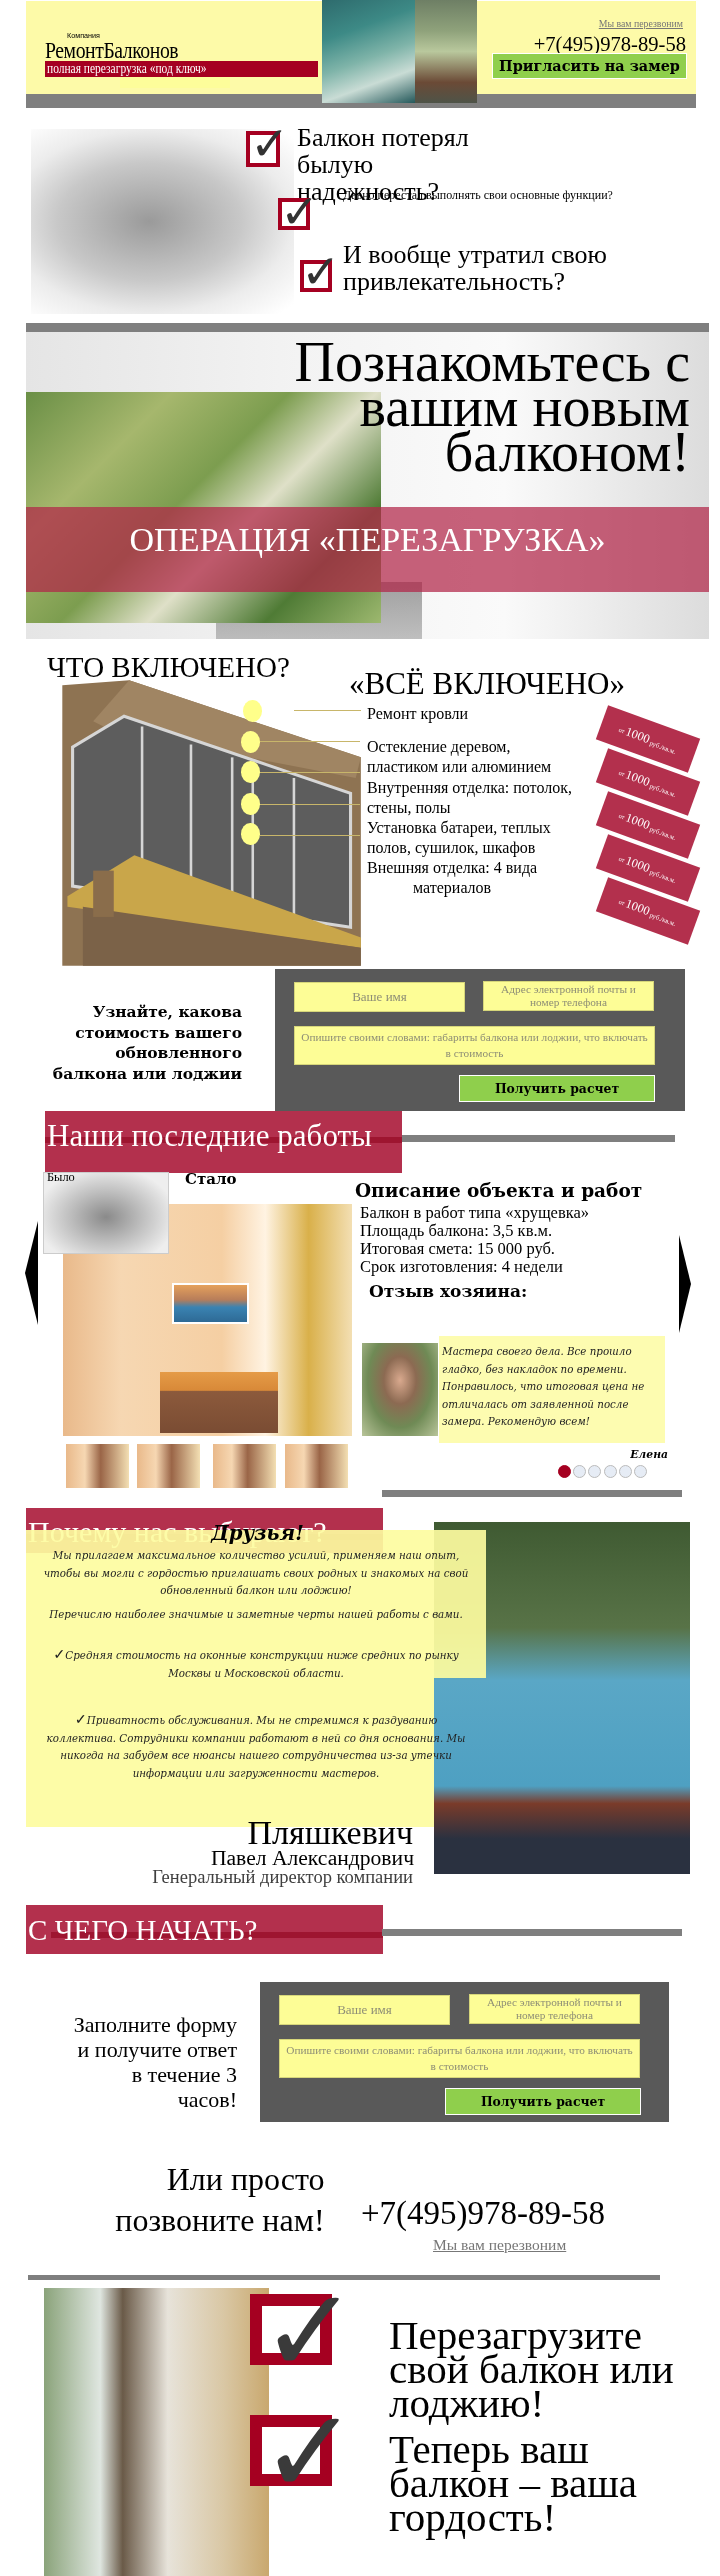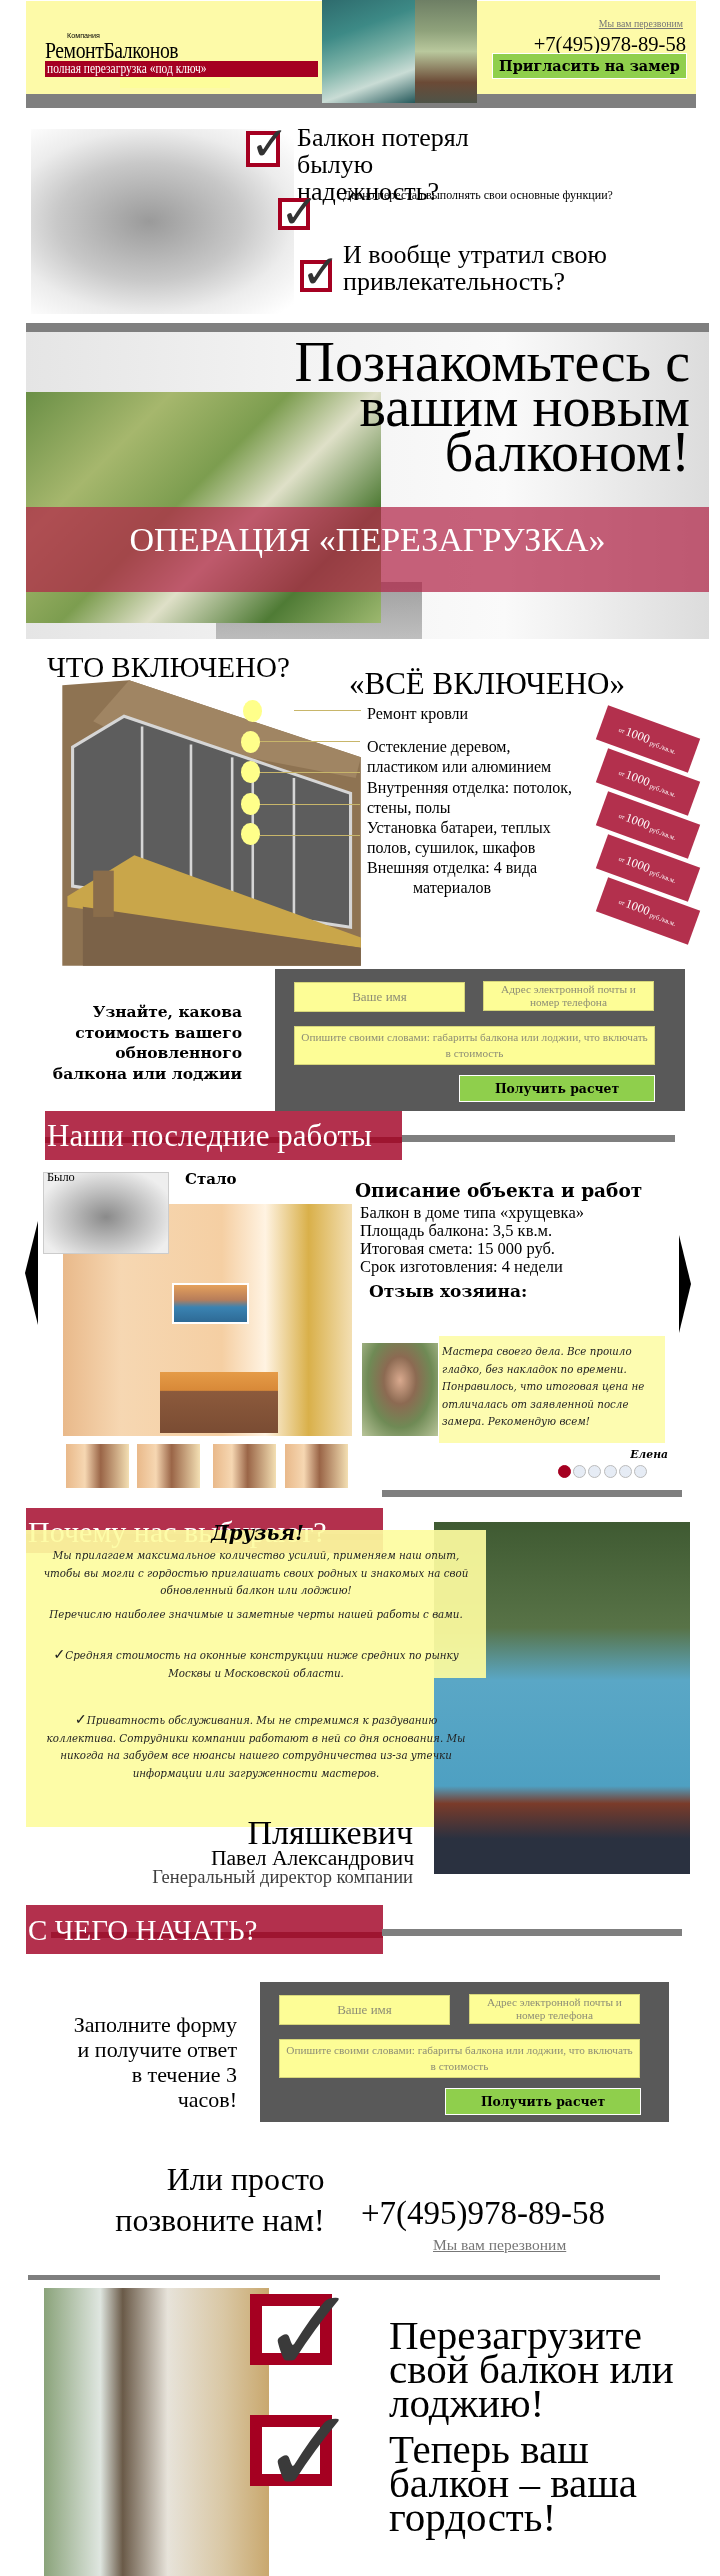--- a/index.html
+++ b/index.html
@@ -229,21 +229,21 @@
   <div>обновленного</div>
   <div>балкона или лоджии</div>
 </div>
 <div id="calc-panel" class="abs"></div>
 <div class="yinput" style="left:294px;top:982px;width:171px;height:30px;">Ваше имя</div>
 <div class="yinput" style="left:483px;top:981px;width:171px;height:30px;font-size:11.3px;line-height:13.4px;">Адрес электронной почты и номер телефона</div>
 <div class="yinput" style="left:294px;top:1026px;width:361px;height:39px;font-size:11.3px;">Опишите своими словами: габариты балкона или лоджии, что включать в стоимость</div>
 <div class="green-btn" style="left:459px;top:1075px;width:196px;height:27px;">Получить расчет</div>
 
 <div class="sec-rule" style="left:275px;top:1103px;width:410px;height:8.2px;background:#595959;"></div>
-<div class="sec-head" style="left:45px;top:1111px;width:357px;height:49px;">
+<div class="sec-head" style="left:45px;top:1111px;width:357px;height:62px;">
   <div class="stripe" style="top:26px;"></div>
   <span style="top:9.3px;left:2.1px;font-size:31px;">Наши последние работы</span>
 </div>
 <div class="sec-rule" style="left:402px;top:1135px;width:273px;"></div>
 
 <div id="before-photo" class="abs"></div>
 <div id="before-label" class="abs">Было</div>
 <div id="after-label" class="abs">Стало</div>
 <div id="after-photo" class="abs"></div>
 <div id="after-pic" class="abs"></div>
@@ -253,21 +253,21 @@
 
 <div class="thumb" style="left:66px;"></div>
 <div class="thumb" style="left:137px;"></div>
 <div class="thumb" style="left:213px;"></div>
 <div class="thumb" style="left:285px;"></div>
 
 <div id="arrow-left" class="abs"></div>
 <div id="arrow-right" class="abs"></div>
 
 <div id="desc-title" class="abs">Описание объекта и работ</div>
-<div class="desc-line" style="top:1203px;">Балкон в доме типа «хрущевка»</div>
+<div class="desc-line" style="top:1203px;">Балкон в работ типа «хрущевка»</div>
 <div class="desc-line" style="top:1221px;">Площадь балкона: 3,5 кв.м.</div>
 <div class="desc-line" style="top:1239px;">Итоговая смета: 15 000 руб.</div>
 <div class="desc-line" style="top:1257px;">Срок изготовления: 4 недели</div>
 <div id="review-title" class="abs">Отзыв хозяина:</div>
 <div id="review-photo" class="abs"></div>
 <div id="review-text" class="abs">Мастера своего дела. Все прошло гладко, без накладок по времени. Понравилось, что итоговая цена не отличалась от заявленной после замера. Рекомендую всем!</div>
 <div id="review-author" class="abs">Елена</div>
 
 <div class="dot active" style="left:558px;"></div>
 <div class="dot" style="left:573px;"></div>

